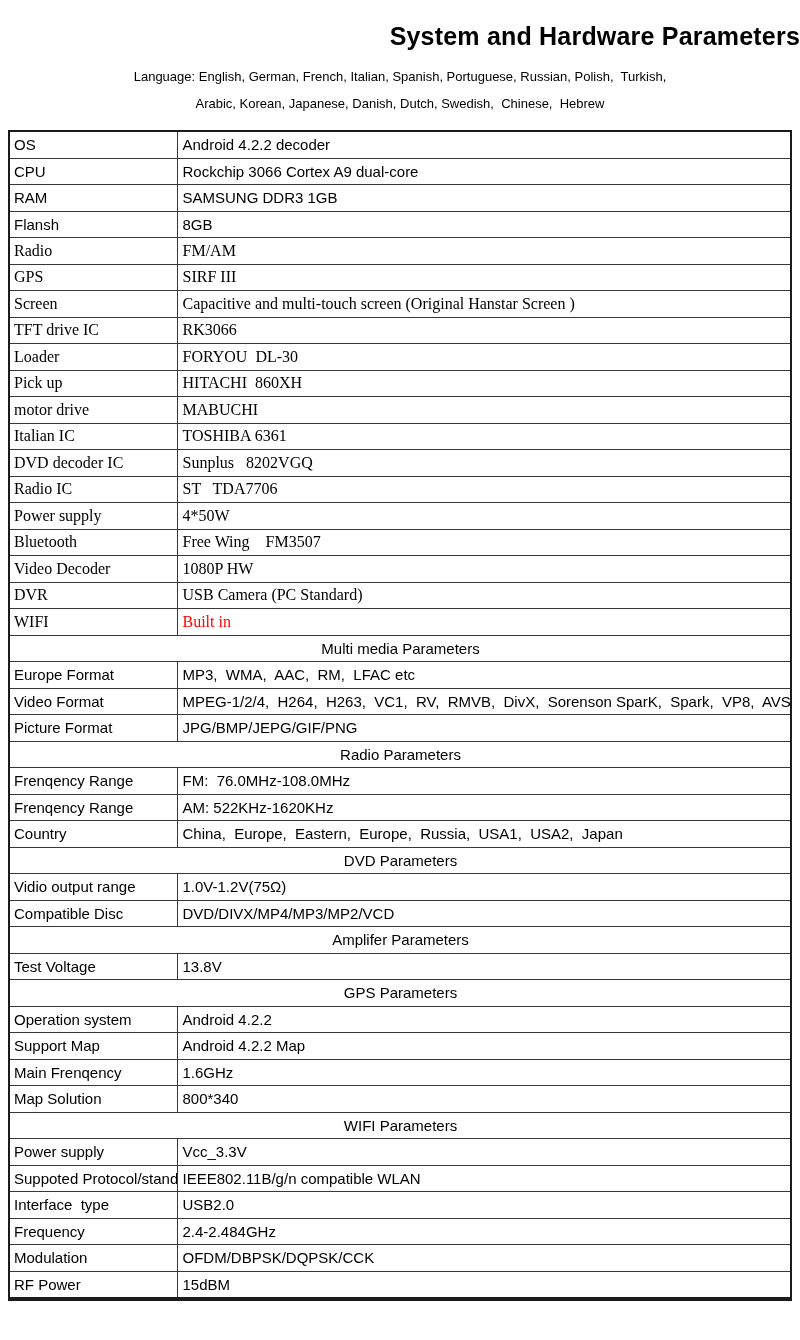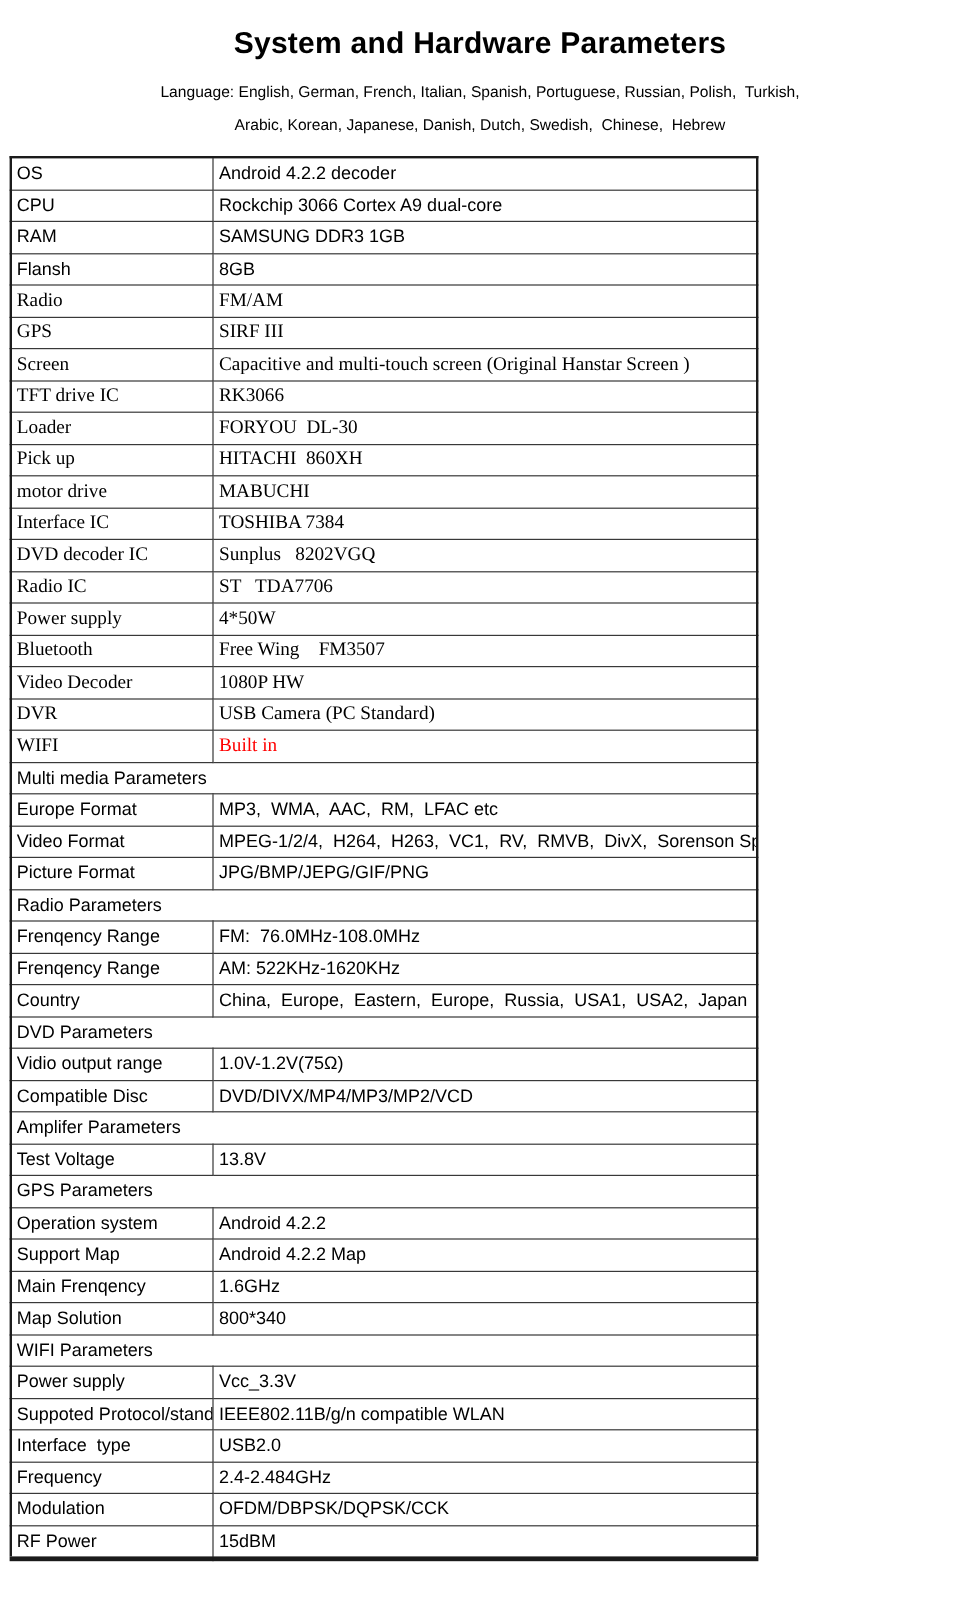--- a/index.html
+++ b/index.html
@@ -9,56 +9,56 @@
   }
   body {
     width: 800px;
     height: 1340px;
     overflow: hidden;
     color: var(--text, #000);
     font-family: "Liberation Sans", sans-serif;
   }
   .page-title {
     margin: 22px 0 12px 0;
-    text-align: center;
+    text-align: right;
     font-size: 25px;
     font-weight: bold;
     letter-spacing: 0.2px;
     font-family: "Liberation Sans", sans-serif;
   }
   .language-note {
     margin: 0 0 13px 0;
     text-align: center;
     font-size: 13px;
     line-height: 27px;
   }
   .language-note span {
     white-space: pre-wrap;
   }
   table.spec-table {
-    width: 624px;
+    width: 784px;
     margin: 0 8px;
     border-collapse: collapse;
     table-layout: fixed;
     border: 2px solid var(--border-strong, #1b1b1b);
     border-bottom-width: 4px;
   }
   col.c-label { width: 168px; }
   td {
     border: 1px solid var(--border, #383838);
     height: 25.5px;
     padding: 0 3px 0 4px;
     font-size: 15px;
     vertical-align: middle;
     white-space: pre;
     overflow: hidden;
   }
   td.value-cell { padding-left: 5px; }
   td.section-cell {
-    text-align: left;
+    text-align: center;
     font-size: 15px;
     font-family: "Liberation Sans", sans-serif;
   }
   td.serif {
     font-family: "Liberation Serif", serif;
     font-size: 16px;
   }
   td.alert { color: var(--alert, #ff0000); }
 </style>
 </head>
@@ -114,22 +114,22 @@
         </tr>
         <tr>
           <td class="label-cell serif">Pick up</td>
           <td class="value-cell serif">HITACHI  860XH</td>
         </tr>
         <tr>
           <td class="label-cell serif">motor drive</td>
           <td class="value-cell serif">MABUCHI</td>
         </tr>
         <tr>
-          <td class="label-cell serif">Interface IC</td>
-          <td class="value-cell serif">TOSHIBA 7384</td>
+          <td class="label-cell serif">Italian IC</td>
+          <td class="value-cell serif">TOSHIBA 6361</td>
         </tr>
         <tr>
           <td class="label-cell serif">DVD decoder IC</td>
           <td class="value-cell serif">Sunplus   8202VGQ</td>
         </tr>
         <tr>
           <td class="label-cell serif">Radio IC</td>
           <td class="value-cell serif">ST   TDA7706</td>
         </tr>
         <tr>

